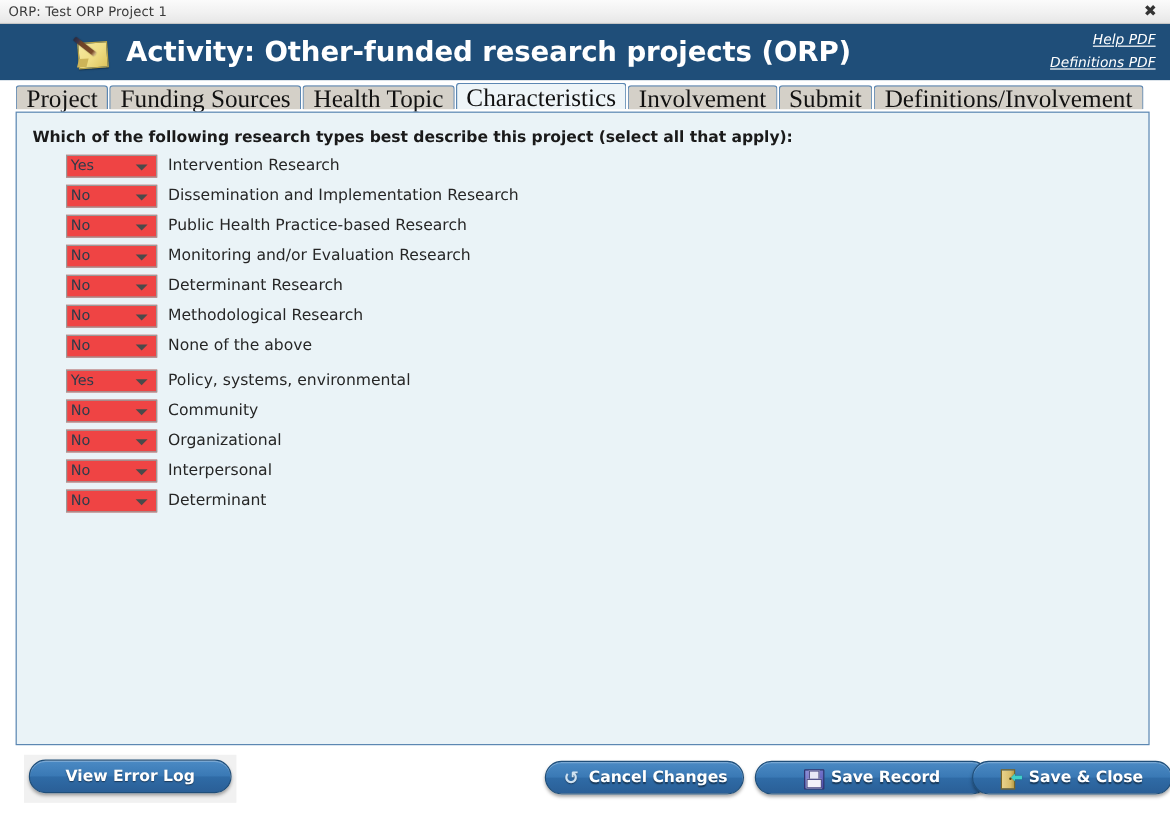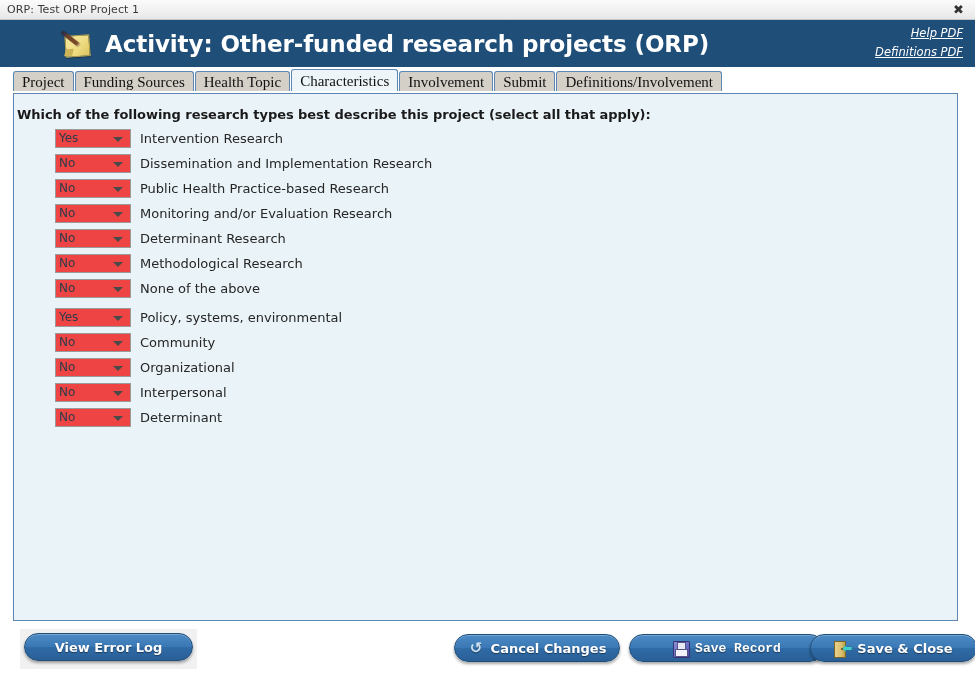--- a/index.html
+++ b/index.html
@@ -125,21 +125,21 @@
   .tabstrip {
     height: 24px;
     background: #ffffff;
     padding-left: 13px;
     display: flex;
     align-items: flex-end;
     position: relative;
   }
   .tab {
     font-family: "Liberation Serif", "DejaVu Serif", serif;
-    font-size: 15px;
+    font-size: 21px;
     color: #111111;
     background: #d4d0c8;
     border: 1px solid #5c87b2;
     border-bottom: none;
     border-radius: 3px 3px 0 0;
     padding: 1px 8px 2px 8px;
     height: 20px;
     line-height: 19px;
     margin-right: 1px;
     white-space: nowrap;
@@ -163,21 +163,21 @@
     height: 528px;
     background: #eaf3f7;
     border: 1px solid #5c87b2;
     box-sizing: border-box;
     overflow: hidden;
   }
   .question {
     font-size: 13px;
     font-weight: bold;
     color: #1a1a1a;
-    padding: 13px 0 0 3px;
+    padding: 13px 0 0 13px;
     letter-spacing: -.05px;
   }
   .q2 { padding-top: 31px; }
 
   .rows { margin-top: 4px; }
   .row {
     display: flex;
     align-items: center;
     height: 25px;
     padding-left: 41px;
@@ -250,21 +250,21 @@
   .btn-focus-ring {
     position: absolute;
     left: 10px;
     top: 4px;
     width: 177px;
     height: 40px;
     background: #f1f1f1;
   }
   #btn-error  { left: 14px;  top: 8px;  width: 169px; }
   #btn-cancel { left: 444px; top: 9px;  width: 166px; }
-  #btn-save   { left: 619px; top: 9px;  width: 195px; font-family: Liberation Mono, monospace; }
+  #btn-save   { left: 619px; top: 9px;  width: 195px; }
   #btn-close  { left: 800px; top: 9px;  width: 167px; }
 
   .ico {
     width: 17px;
     height: 17px;
     margin-right: 6px;
     position: relative;
     flex: none;
   }
   

